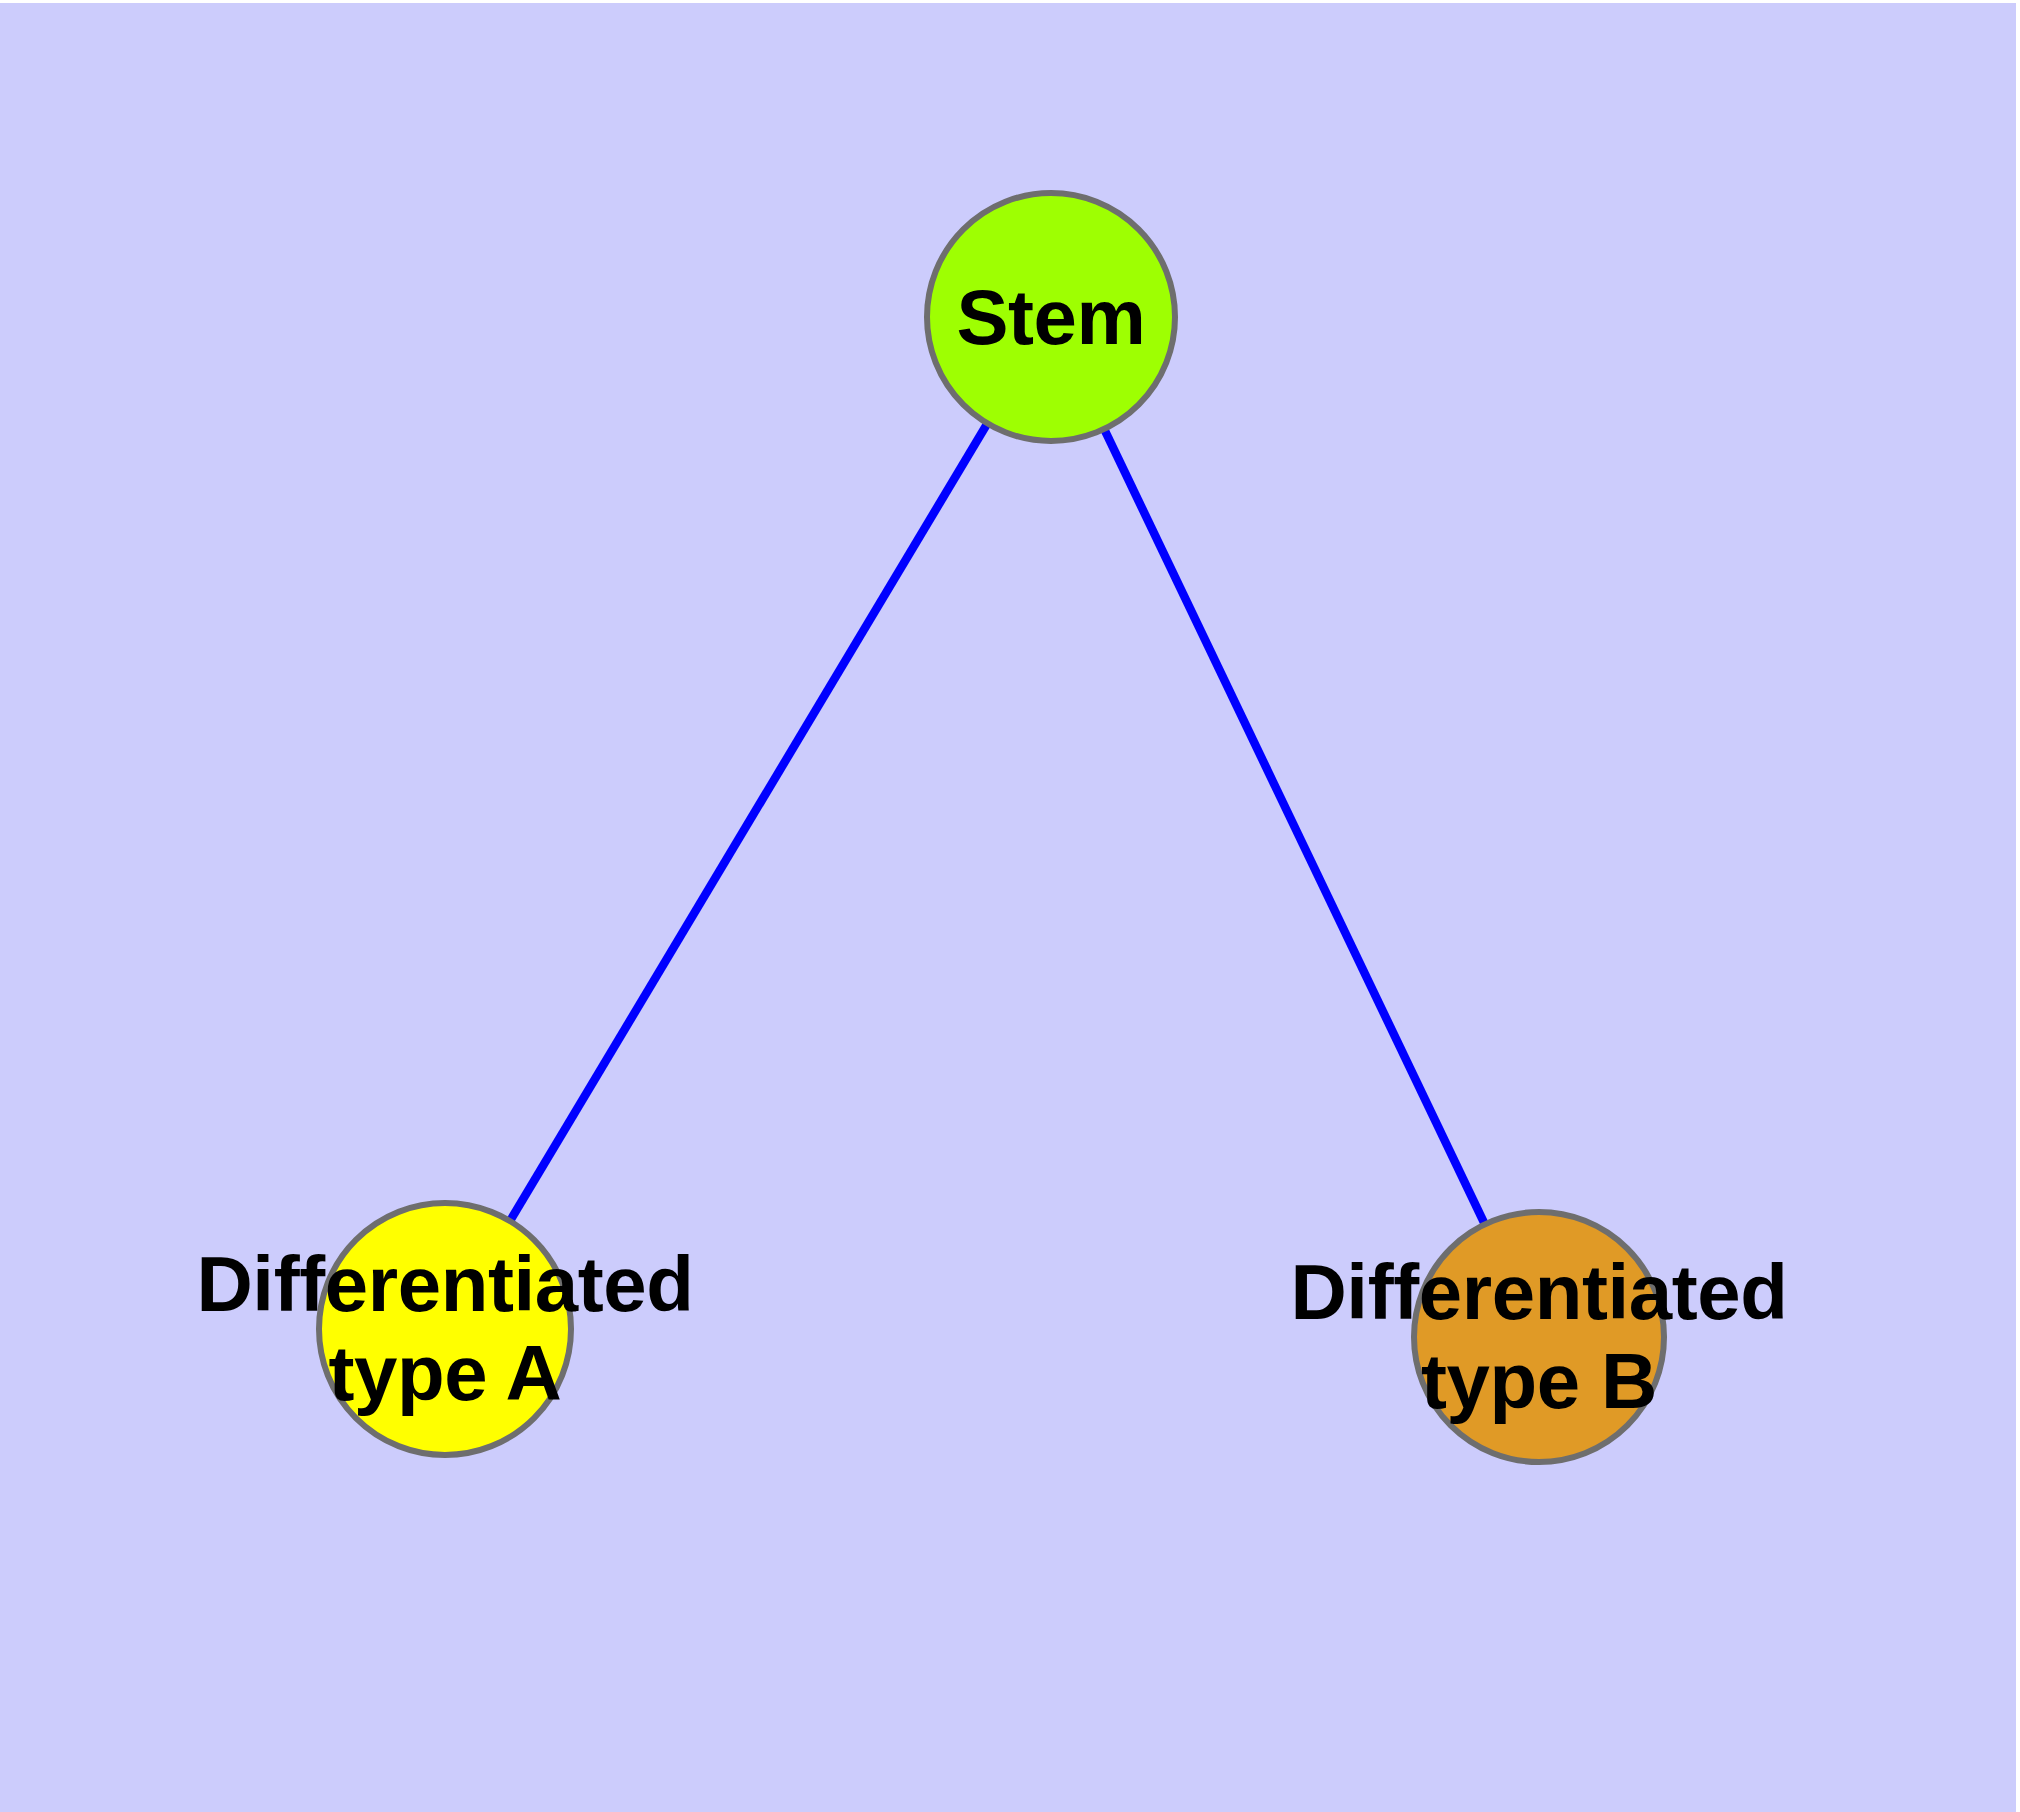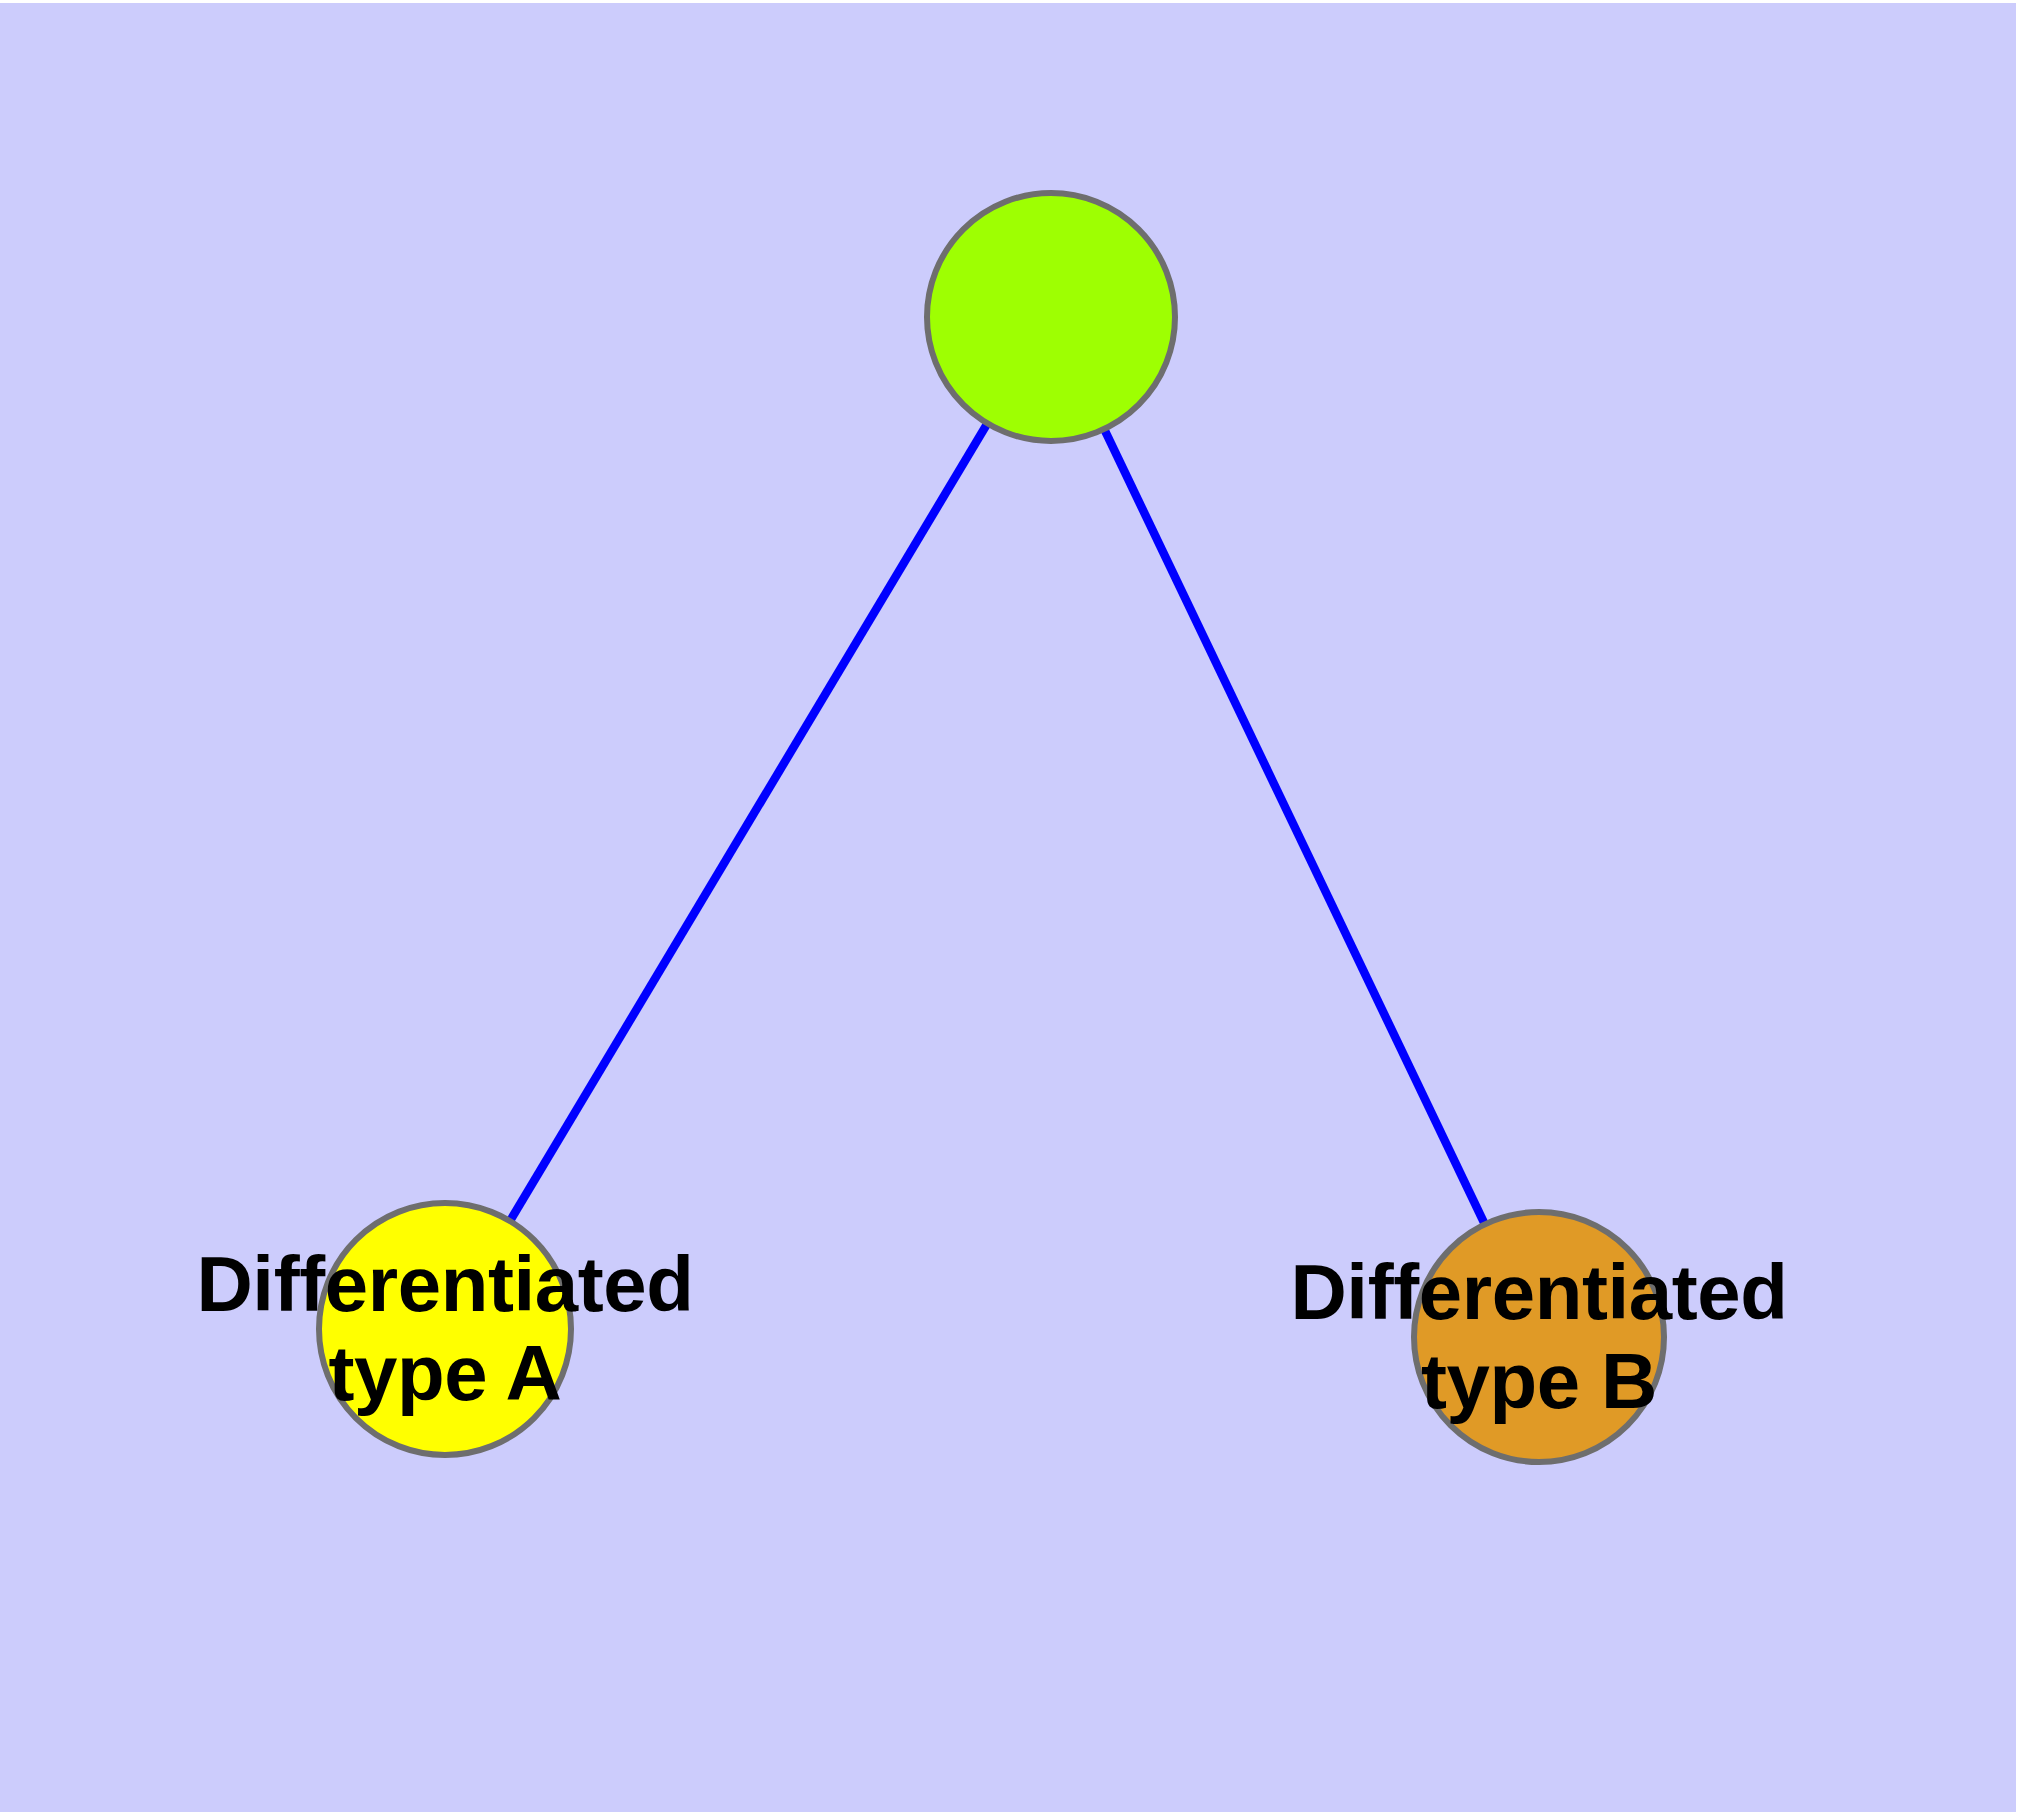--- a/index.html
+++ b/index.html
@@ -68,20 +68,21 @@
     <svg id="graph-svg" viewBox="0 0 2379 2134" preserveAspectRatio="none" aria-hidden="true">
       <g id="edges-layer">
           <line x1="1240" y1="371" x2="525" y2="1565" stroke="#0000ff" stroke-width="10" stroke-linecap="butt"></line>
           <line x1="1240" y1="371" x2="1816" y2="1574" stroke="#0000ff" stroke-width="10" stroke-linecap="butt"></line>
         </g>
     </svg>
 
     <div id="nodes-layer">
         <div class="node-group" style="left: 1051px; top: 314px; width: 254px; height: 254px;">
           <div class="node-circle" style="width: 254px; height: 254px; background: rgb(158, 255, 2); border-color: rgb(110, 110, 110); border-width: 6.8px;"></div>
+          <div class="node-label" style="font-size: 78px; color: rgb(0, 0, 0);">Stem</div>
         </div>
         <div class="node-group" style="left: 445px; top: 1326px; width: 258px; height: 258px;">
           <div class="node-circle" style="width: 258px; height: 258px; background: rgb(255, 255, 0); border-color: rgb(110, 110, 110); border-width: 6.8px;"></div>
           <div class="node-label" style="font-size: 78px; color: rgb(0, 0, 0);">Differentiated
 type A</div>
         </div>
         <div class="node-group" style="left: 1539px; top: 1334px; width: 256px; height: 256px;">
           <div class="node-circle" style="width: 256px; height: 256px; background: rgb(224, 154, 38); border-color: rgb(110, 110, 110); border-width: 6.8px;"></div>
           <div class="node-label" style="font-size: 78px; color: rgb(0, 0, 0);">Differentiated
 type B</div>

